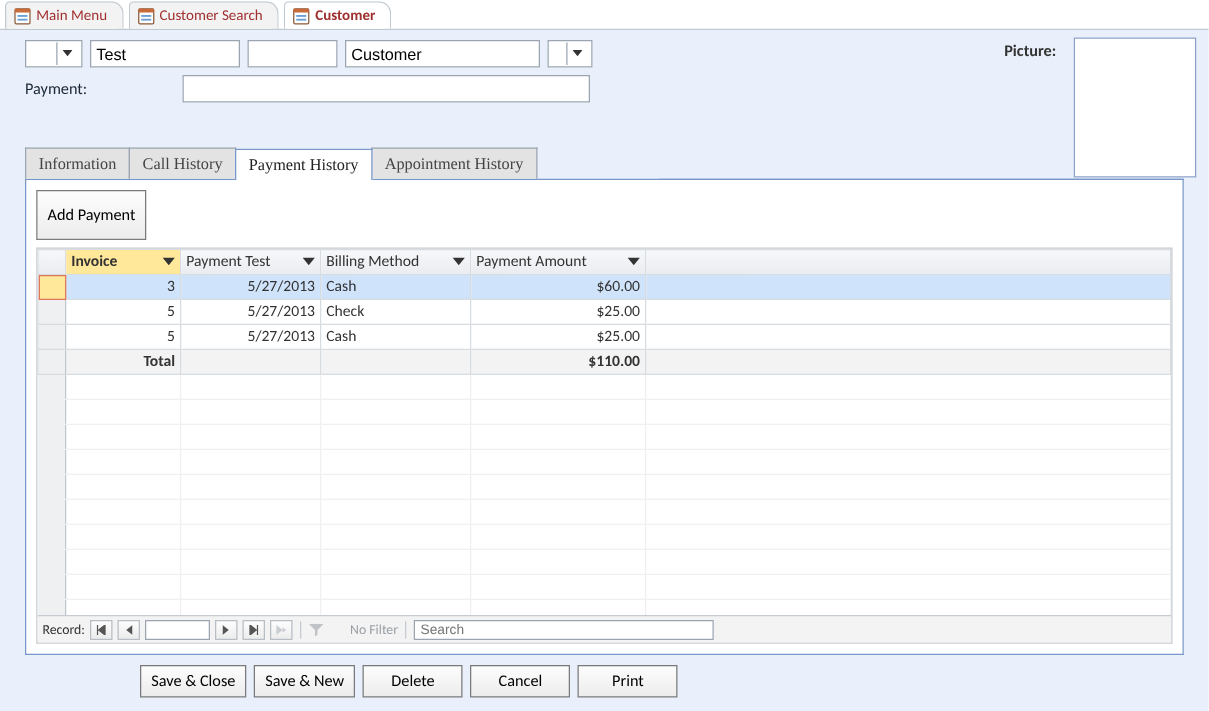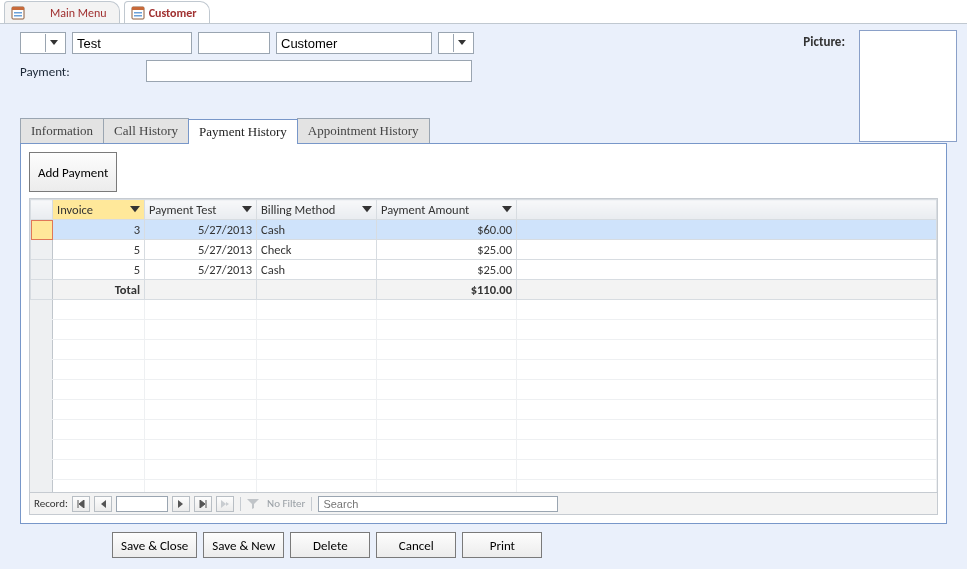--- a/index.html
+++ b/index.html
@@ -5,21 +5,21 @@
   * { box-sizing: border-box; }
   html, body { margin: 0; padding: 0; font-family: 'Segoe UI', Tahoma, Calibri, sans-serif; font-size: 13px; color: #333; }
   body { background: #fff; width: 967px; height: 569px; overflow: hidden; }
 
   
   .doc-tabs { display: flex; align-items: flex-end; height: 24px; padding-left: 4px; border-bottom: 1px solid #c0c8d0; background: #fff; }
   .doc-tab { display: flex; align-items: center; gap: 4px; height: 22px; padding: 0 12px 0 6px; margin-right: 4px; background: #f3f3f3; border: 1px solid #c0c8d0; border-bottom: none; border-radius: 4px 10px 0 0; font-size: 12px; cursor: pointer; position: relative; }
   .doc-tab.active { background: #fff; font-weight: 600; color: #a03030; z-index: 2; }
   .doc-tab .ticon { width: 14px; height: 14px; }
   .doc-tab span.lbl { color: #a03030; }
-  .doc-tab.inactive span.lbl { color: #a03030; font-weight: 400; margin-left: 21px; }
+  .doc-tab.inactive span.lbl { color: #a03030; font-weight: 400; }
 
   .form-area { background: #eaf0fb; padding: 8px 20px 8px 20px; height: calc(100% - 24px); position: relative; }
   .field-row { display: flex; align-items: center; gap: 6px; margin-bottom: 6px; }
   .combo, .tbox { height: 22px; border: 1px solid #9aa5b1; background: #fff; font-size: 13px; padding: 0 4px; }
   .combo { display: flex; align-items: center; justify-content: space-between; }
   .combo .caret { width: 16px; height: 18px; display: flex; align-items: center; justify-content: center; border-left: 1px solid #9aa5b1; margin-left: 4px; }
   .caret svg { width: 8px; height: 6px; }
   .w30 { width: 46px; } .w120 { width: 120px; } .w72 { width: 72px; } .w160 { width: 156px; } .w36 { width: 36px; } .w325 { width: 326px; }
   .label { font-size: 13px; color: #1b2736; }
 
@@ -36,37 +36,37 @@
   .tab-body { background: #fff; border: 1px solid #7897c9; border-top: none; height: 380px; padding: 8px; display: flex; flex-direction: column; }
   .btn { height: 40px; padding: 0 8px; background: linear-gradient(#fdfdfd,#ececec); border: 1px solid #7a7a7a; font-size: 13px; cursor: pointer; font-family: inherit; }
   .add-btn { width: fit-content; margin-bottom: 6px; }
 
   
   .sheet-wrap { flex: 1; border: 1px solid #c6cbd1; background: #fff; overflow: hidden; display: flex; flex-direction: column; }
   .sheet { width: 100%; border-collapse: collapse; table-layout: fixed; }
   .sheet th, .sheet td { border: 1px solid #d7dce1; height: 20px; font-size: 12.5px; padding: 0 4px; white-space: nowrap; overflow: hidden; }
   .sheet thead th { background: linear-gradient(#f7f8fa,#e9ecf0); font-weight: 400; position: relative; text-align: left; }
   .sheet thead th .hd { display: flex; align-items: center; justify-content: space-between; }
-  .sheet thead th.sorted { background: #ffe89a; }
+  .sheet thead th.sorted { background: #ffe89a; font-weight: bold; }
   .hd .arr { width: 10px; }
   col.rowsel { width: 22px; } col.c-inv { width: 92px; } col.c-date { width: 112px; } col.c-bm { width: 120px; } col.c-amt { width: 140px; } col.filler {}
   .sheet tbody td.rowsel { background: #eef0f2; border-right: 1px solid #c0c6cc; }
   .sheet tbody tr.selected td { background: #cfe3fb; }
   .sheet tbody tr.selected td.rowsel { background: #ffe89a; outline: 1px solid #e07858; outline-offset: -1px; }
   .sheet .num { text-align: right; }
   .sheet .total-row td { font-weight: 600; background: #f3f3f3; }
   .filler-rows td { border-color: #eef0f2; }
   .sheet-scroll { flex: 1; overflow: hidden; }
 
   
   .recnav { display: flex; align-items: center; gap: 4px; height: 22px; border-top: 1px solid #c6cbd1; background: #f3f3f3; font-size: 11px; padding: 0 4px; }
   .recnav .nbox { width: 52px; height: 16px; border: 1px solid #9aa5b1; background: #fff; }
   .recnav .nbtn { width: 18px; height: 16px; border: 1px solid #b8bec4; background: linear-gradient(#fdfdfd,#ececec); display: flex; align-items: center; justify-content: center; cursor: pointer; }
   .recnav .sep { width: 1px; height: 14px; background: #c6cbd1; margin: 0 2px; }
-  .recnav .filter { color: #9aa0a6; display: flex; align-items: center; gap: 8px; }
+  .recnav .filter { color: #9aa0a6; display: flex; align-items: center; gap: 21px; }
   .recnav input.search { height: 16px; width: 240px; border: 1px solid #9aa5b1; font-size: 11px; padding: 0 4px; }
 
   
   .bottom-btns { display: flex; gap: 6px; justify-content: flex-start; margin-top: 8px; margin-left: 92px; }
   .bottom-btns .btn { min-width: 80px; height: 26px; }
 
   svg { display: block; }
 </style>
 </head>
 <body>
@@ -75,20 +75,31 @@
   <div class="doc-tab inactive">
     <span class="ticon">
       <svg viewBox="0 0 14 14">
           <rect x="1" y="1" width="12" height="12" rx="1" fill="#fff" stroke="#8a5a3a"></rect>
           <rect x="1" y="1" width="12" height="3" fill="#c86a3a"></rect>
           <rect x="3" y="6" width="8" height="1.5" fill="#6aa0d8"></rect>
           <rect x="3" y="9" width="8" height="1.5" fill="#6aa0d8"></rect>
         </svg>
     </span>
     <span class="lbl">Main Menu</span>
+  </div>
+  <div class="doc-tab inactive">
+    <span class="ticon">
+      <svg viewBox="0 0 14 14">
+          <rect x="1" y="1" width="12" height="12" rx="1" fill="#fff" stroke="#8a5a3a"></rect>
+          <rect x="1" y="1" width="12" height="3" fill="#c86a3a"></rect>
+          <rect x="3" y="6" width="8" height="1.5" fill="#6aa0d8"></rect>
+          <rect x="3" y="9" width="8" height="1.5" fill="#6aa0d8"></rect>
+        </svg>
+    </span>
+    <span class="lbl">Customer Search</span>
   </div>
   <div class="doc-tab active">
     <span class="ticon">
       <svg viewBox="0 0 14 14">
           <rect x="1" y="1" width="12" height="12" rx="1" fill="#fff" stroke="#8a5a3a"></rect>
           <rect x="1" y="1" width="12" height="3" fill="#c86a3a"></rect>
           <rect x="3" y="6" width="8" height="1.5" fill="#6aa0d8"></rect>
           <rect x="3" y="9" width="8" height="1.5" fill="#6aa0d8"></rect>
         </svg>
     </span>

